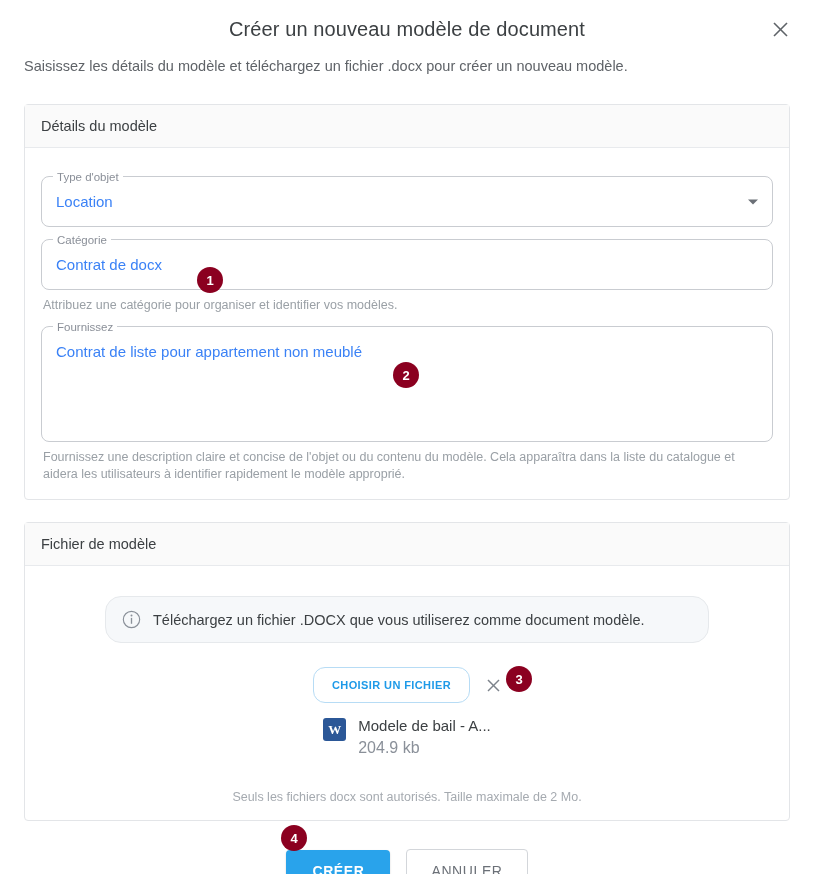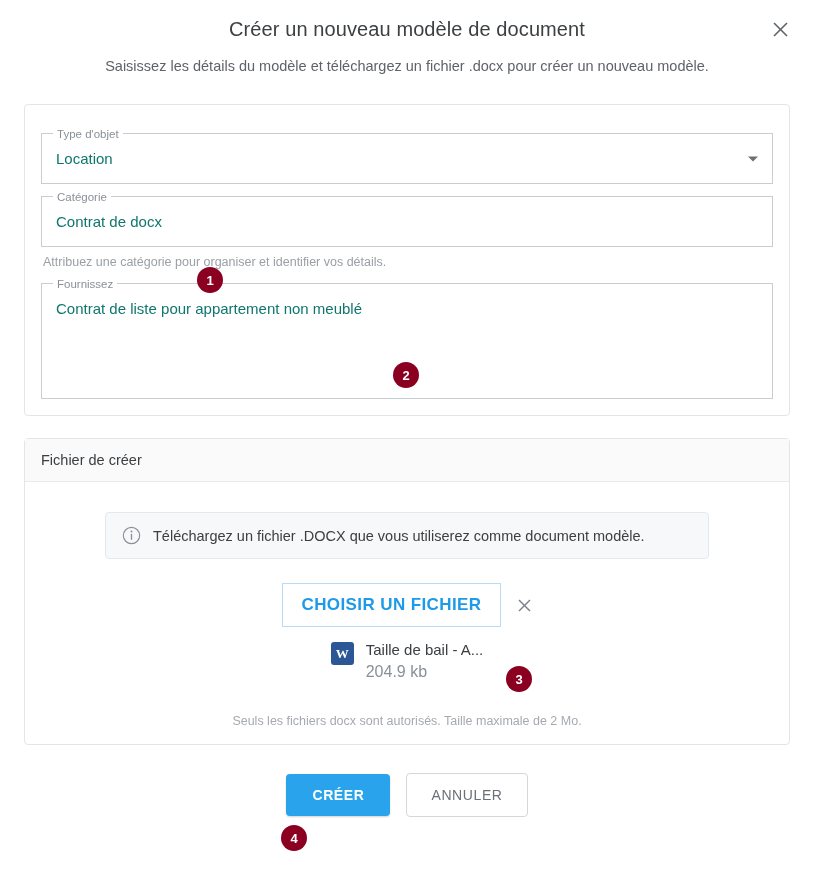--- a/index.html
+++ b/index.html
@@ -29,21 +29,21 @@
     padding: 18px 24px 0 24px;
   }
   .dialog-title {
     text-align: center;
     font-size: 20px;
     color: #3c4043;
     font-weight: 400;
     letter-spacing: .1px;
   }
   .dialog-subtitle {
-    text-align: center;
+    text-align: left;
     font-size: 14.5px;
     color: #5f6368;
     margin-top: 17px;
     font-weight: 400;
   }
   .close-btn {
     position: absolute;
     top: 15px;
     right: 20px;
     width: 28px;
@@ -75,38 +75,38 @@
   .panel-details { margin-top: 30px; }
   .panel-file { margin-top: 22px; }
 
   
   .field {
     position: relative;
     margin: 12px 0 0 0;
   }
   .field-box {
     border: 1px solid #c9ccd1;
-    border-radius: 0;
+    border-radius: 8px;
     position: relative;
     background: #fff;
     box-sizing: border-box;
   }
   .field-legend {
     position: absolute;
     top: -7px;
     left: 11px;
     background: #fff;
     padding: 0 4px;
     font-size: 11.5px;
     color: #8a8f98;
     line-height: 14px;
   }
   .field-value {
     font-size: 15px;
-    color: #0f766e;
+    color: #3b82f6;
     padding: 16px 14px;
   }
   .field-select .field-value {
     padding-right: 40px;
   }
   .select-arrow {
     position: absolute;
     right: 14px;
     top: 50%;
     transform: translateY(-50%);
@@ -123,21 +123,21 @@
     color: #9aa0a6;
     margin: 7px 2px 0 2px;
     line-height: 17px;
   }
 
   
   .info-banner {
     margin: 14px 64px 0 64px;
     background: #f6f8fa;
     border: 1px solid #e6e9ec;
-    border-radius: 4px;
+    border-radius: 16px;
     padding: 13px 16px;
     display: flex;
     align-items: center;
     gap: 12px;
     font-size: 14.5px;
     color: #3c4043;
   }
   .info-icon {
     flex: 0 0 auto;
     color: #8a9099;
@@ -147,24 +147,24 @@
 
   .file-actions {
     display: flex;
     align-items: center;
     justify-content: center;
     gap: 16px;
     margin-top: 24px;
   }
   .choose-btn {
     border: 1px solid #b7dcf5;
-    border-radius: 0;
+    border-radius: 12px;
     background: #fff;
     color: #1e9ae8;
-    font-size: 17px;
+    font-size: 11px;
     font-weight: bold;
     letter-spacing: .4px;
     padding: 11px 18px;
     cursor: pointer;
   }
   .remove-file {
     color: #7d838b;
     cursor: pointer;
     display: flex;
     align-items: center;
@@ -272,50 +272,52 @@
     <div class="dialog-subtitle">Saisissez les détails du modèle et téléchargez un fichier .docx pour créer un nouveau modèle.</div>
     <div class="close-btn">
       <svg width="17" height="17" viewBox="0 0 17 17" aria-hidden="true">
         <line x1="2" y1="2" x2="15" y2="15" stroke="currentColor" stroke-width="1.6"></line>
         <line x1="15" y1="2" x2="2" y2="15" stroke="currentColor" stroke-width="1.6"></line>
       </svg>
     </div>
   </div>
 
   <div class="panel panel-details">
+    <div class="panel-header">Détails du modèle</div>
     <div class="panel-body">
 
       <div class="field">
         <div class="field-box field-select">
           <span class="field-legend">Type d'objet</span>
           <div class="field-value">Location</div>
           <span class="select-arrow"></span>
         </div>
       </div>
 
       <div class="field">
         <div class="field-box">
           <span class="field-legend">Catégorie</span>
           <div class="field-value">Contrat de docx</div>
         </div>
-        <div class="helper">Attribuez une catégorie pour organiser et identifier vos détails.</div>
+        <div class="helper">Attribuez une catégorie pour organiser et identifier vos modèles.</div>
       </div>
 
       <div class="field">
         <div class="field-box textarea-box">
           <span class="field-legend">Fournissez</span>
           <div class="field-value">Contrat de liste pour appartement non meublé</div>
         </div>
+        <div class="helper">Fournissez une description claire et concise de l'objet ou du contenu du modèle. Cela apparaîtra dans la liste du catalogue et aidera les utilisateurs à identifier rapidement le modèle approprié.</div>
       </div>
 
     </div>
   </div>
 
   <div class="panel panel-file">
-    <div class="panel-header">Fichier de créer</div>
+    <div class="panel-header">Fichier de modèle</div>
     <div class="panel-body">
 
       <div class="info-banner">
         <span class="info-icon">
           <svg width="19" height="19" viewBox="0 0 20 20" aria-hidden="true">
             <circle cx="10" cy="10" r="8.6" fill="none" stroke="currentColor" stroke-width="1.2"></circle>
             <circle cx="10" cy="5.9" r="1.05" fill="currentColor"></circle>
             <rect x="9.3" y="8.3" width="1.4" height="6.2" fill="currentColor"></rect>
           </svg>
         </span>
@@ -328,21 +330,21 @@
           <svg width="15" height="15" viewBox="0 0 15 15" aria-hidden="true">
             <line x1="2" y1="2" x2="13" y2="13" stroke="currentColor" stroke-width="1.5"></line>
             <line x1="13" y1="2" x2="2" y2="13" stroke="currentColor" stroke-width="1.5"></line>
           </svg>
         </span>
       </div>
 
       <div class="file-row">
         <span class="word-icon">W</span>
         <span class="file-meta">
-          <span class="file-name">Taille de bail - A...</span><br>
+          <span class="file-name">Modele de bail - A...</span><br>
           <span class="file-size">204.9 kb</span>
         </span>
       </div>
 
       <div class="file-note">Seuls les fichiers docx sont autorisés. Taille maximale de 2 Mo.</div>
 
     </div>
   </div>
 
   <div class="footer">

